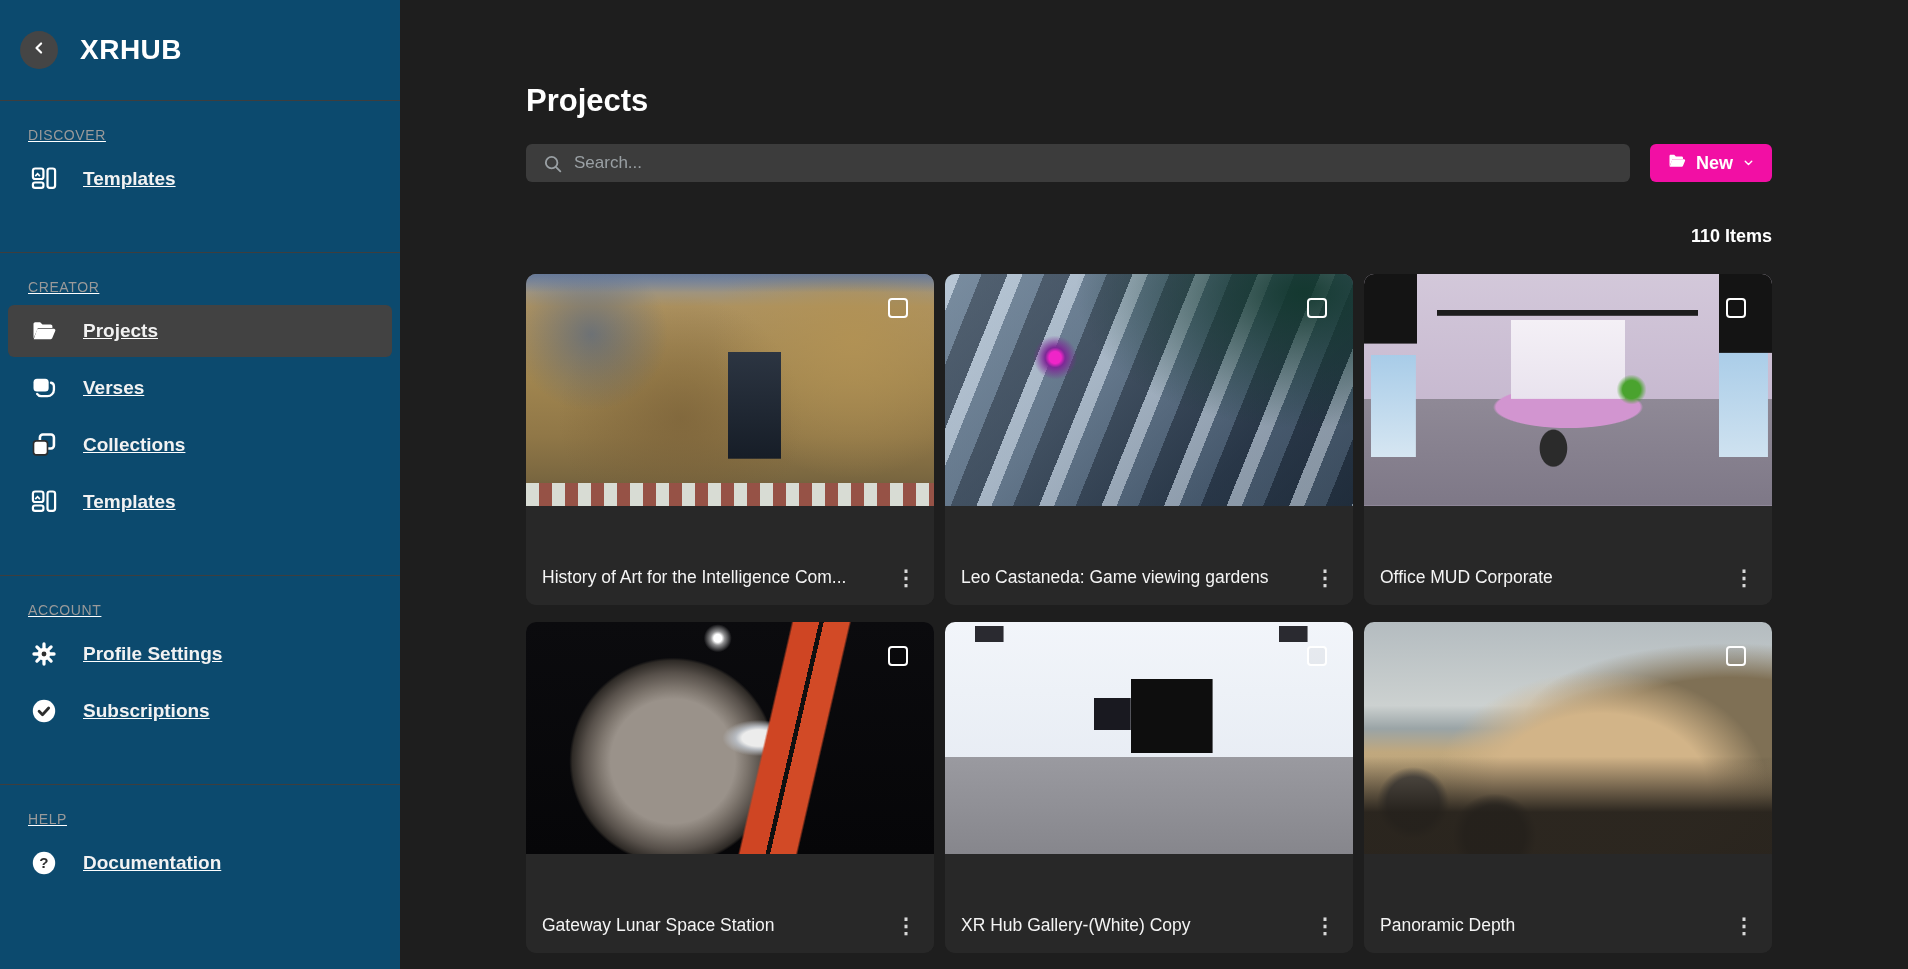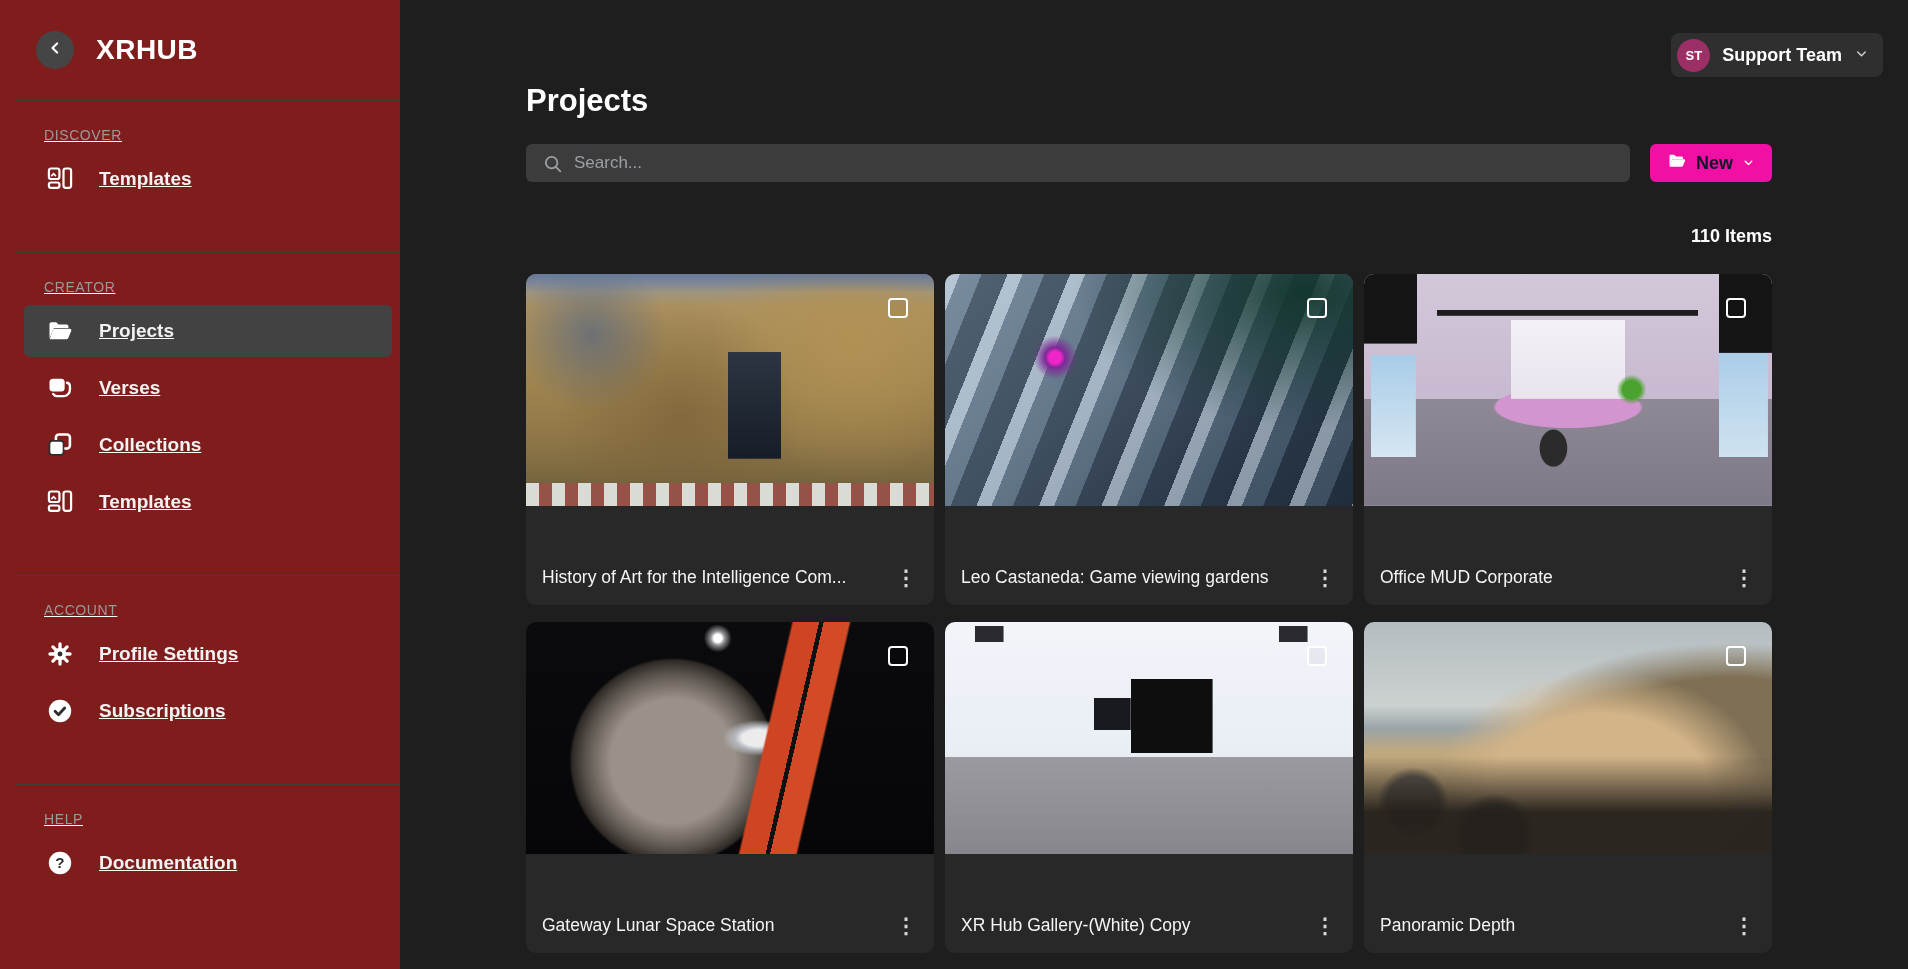--- a/index.html
+++ b/index.html
@@ -5,21 +5,21 @@
   * { box-sizing: border-box; margin: 0; padding: 0; }
   html,body { width:1908px; height:969px; overflow:hidden; }
   body {
     font-family: "Liberation Sans", sans-serif;
     background:#1e1e1e; color:#fff;
     display:flex;
   }
   
   .sidebar {
     width:400px; min-width:400px; height:969px;
-    background:#7f1d1d; display:flex; flex-direction:column;padding-left:16px;
+    background:#0c4a6e; display:flex; flex-direction:column;
   }
   .side-header { height:100px; display:flex; align-items:center; padding:0 20px; }
   .back-btn {
     width:38px; height:38px; border-radius:50%; background:#454545;
     display:flex; align-items:center; justify-content:center; cursor:pointer; flex:0 0 auto;
   }
   .brand { font-size:28px; font-weight:bold; letter-spacing:.5px; margin-left:22px; }
   .divider { height:1px; background:#3e3e3e; width:100%; }
   .side-section { padding:14px 0 42px 0;text-decoration:underline; }
   .side-section.compact { padding-bottom:36px; }
@@ -54,21 +54,21 @@
   .search-wrap { position:relative; flex:1; }
   .search-wrap svg { position:absolute; left:16px; top:9px; width:22px; height:22px; }
   .search-input {
     width:100%; height:38px; background:#3c3c3c; border:none; border-radius:6px;
     color:#eee; font-size:17px; padding:0 16px 0 48px; outline:none;
     font-family:"Liberation Sans", sans-serif;
   }
   .search-input::placeholder { color:#9aa0a4; }
   .new-btn {
     width:122px; height:38px; border:none; border-radius:6px; background:#f20fa4;
-    color:#0f172a; font-size:18px; font-weight:bold; cursor:pointer;
+    color:#ffffff; font-size:18px; font-weight:bold; cursor:pointer;
     display:flex; align-items:center; justify-content:center; gap:9px;
     font-family:"Liberation Sans", sans-serif;
   }
   .new-btn svg { flex:0 0 auto; }
   .count-row { margin-top:44px; text-align:right; font-size:18px; font-weight:bold; height:22px; }
   .grid {
     margin-top:26px; display:grid;
     grid-template-columns:repeat(3, 408px); gap:17px 11px;
   }
   .card { width:408px; border-radius:10px; overflow:hidden; background:#282828; }
@@ -294,29 +294,20 @@
           <text x="12" y="16.6" text-anchor="middle" font-size="13" font-weight="bold" fill="#2d2d2d" font-family="Liberation Sans, sans-serif">?</text>
         </svg>
       </span>
       <span class="nav-label">Documentation</span>
     </div>
   </div>
 </aside>
 
 <main class="main">
 
-  <div class="user-pill">
-    <div class="avatar">ST</div>
-    <span class="user-name">Support Team</span>
-    <span>
-      <svg width="15" height="15" viewBox="0 0 24 24">
-          <path d="M6 9.5l6 6 6-6" stroke="#cfcfcf" stroke-width="2.4" fill="none" stroke-linecap="round" stroke-linejoin="round"></path>
-        </svg>
-    </span>
-  </div>
 
   <h1 class="page-title">Projects</h1>
 
   <div class="search-row">
     <div class="search-wrap">
       <svg viewBox="0 0 24 24">
         <circle cx="10.5" cy="10.5" r="6.3" stroke="#9aa0a4" stroke-width="2" fill="none"></circle>
         <path d="M15.3 15.3L20 20" stroke="#9aa0a4" stroke-width="2" stroke-linecap="round"></path>
       </svg>
       <input class="search-input" type="text" placeholder="Search..." style="">

